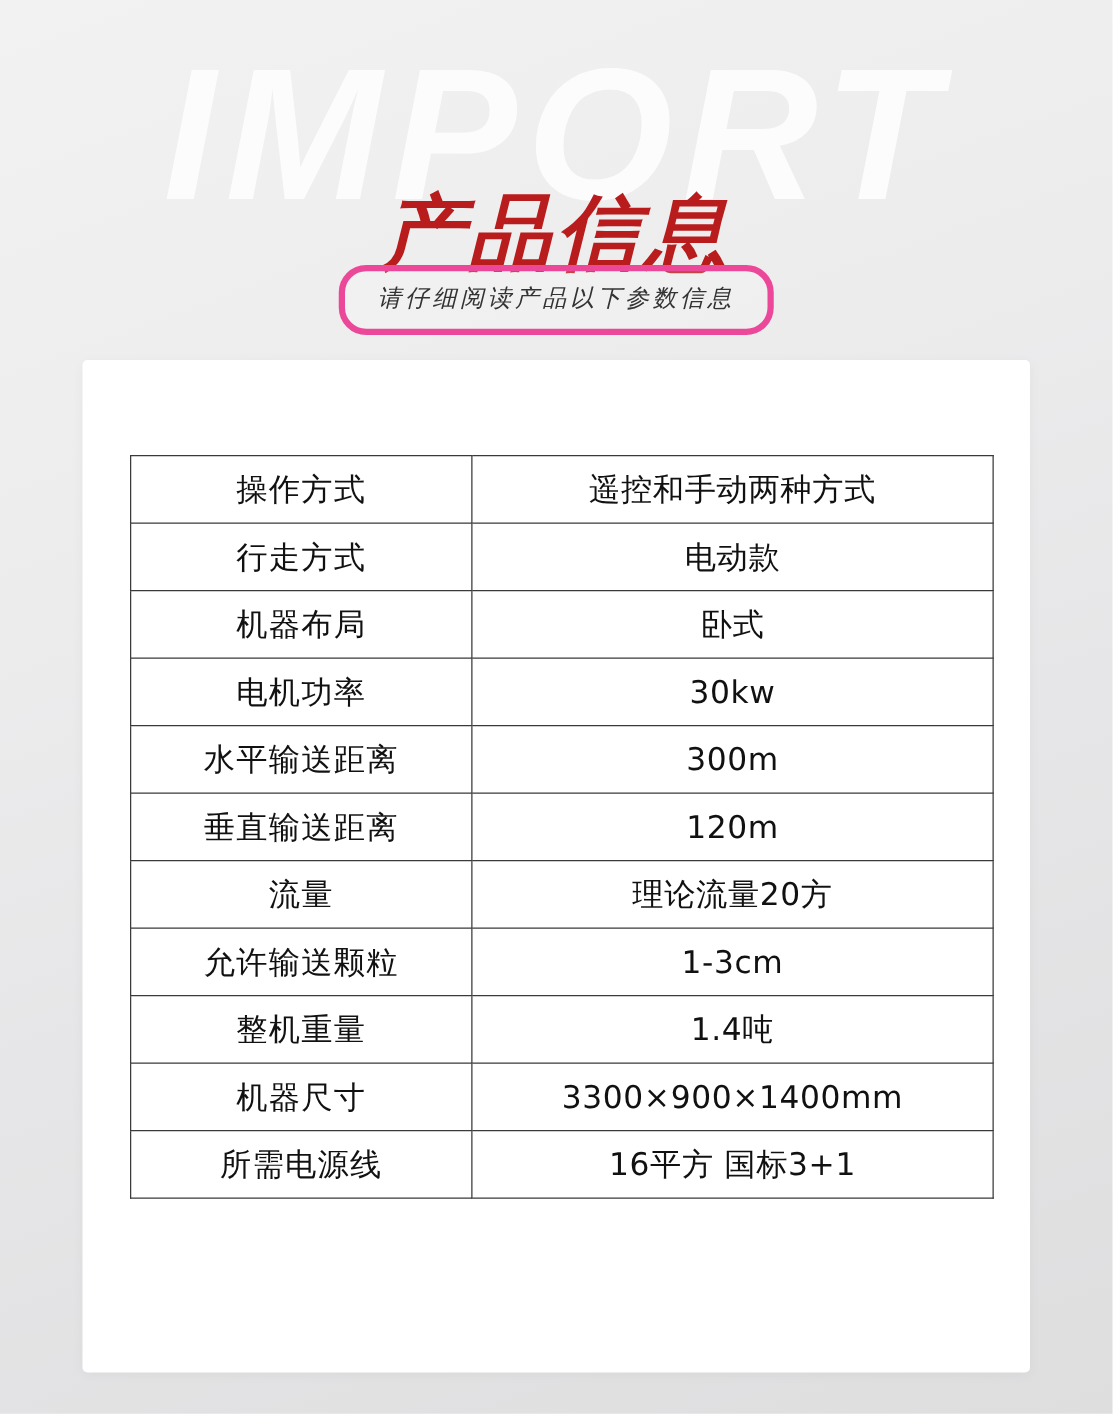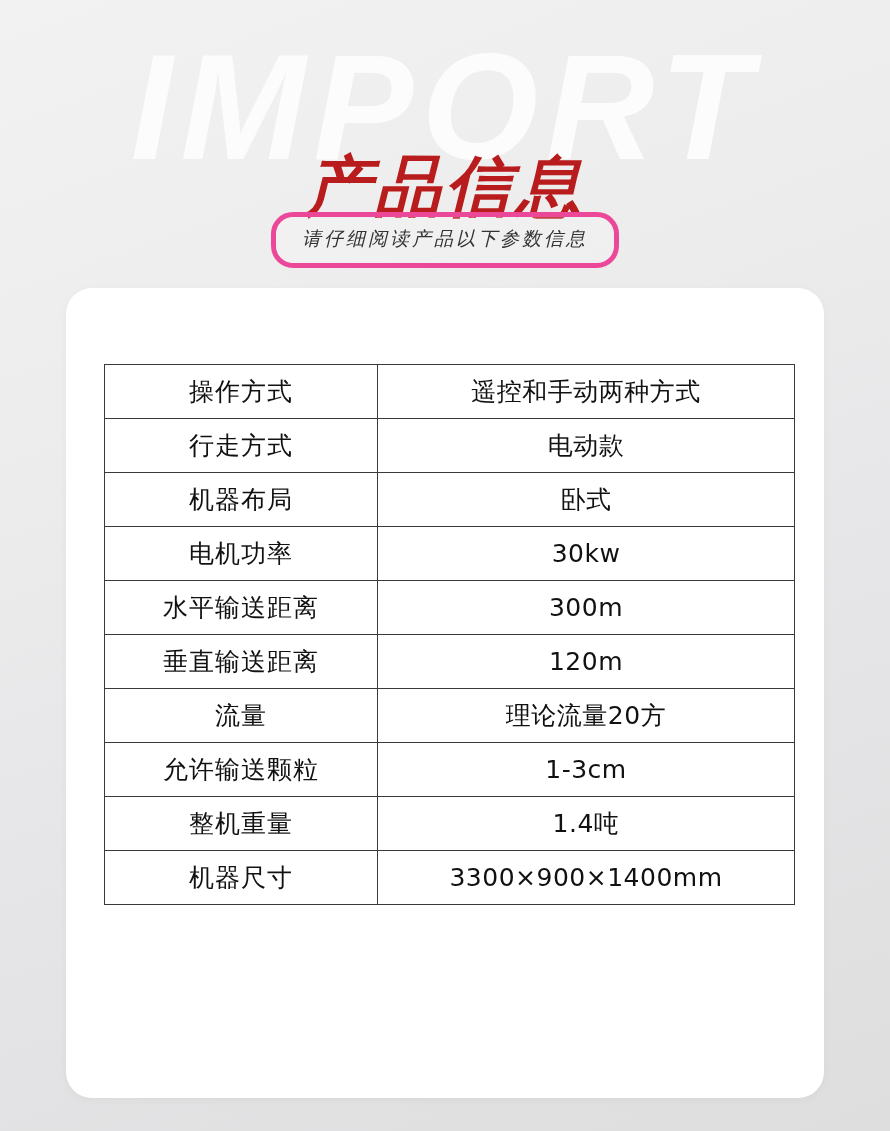--- a/index.html
+++ b/index.html
@@ -69,21 +69,21 @@
   }
 
   
   .card {
     position: absolute;
     top: 288px;
     left: 66px;
     width: 758px;
     height: 810px;
     background: #ffffff;
-    border-radius: 26px;
+    border-radius: 4px;
     box-shadow: 0 2px 10px rgba(0,0,0,0.04);
   }
 
   .spec-table {
     position: absolute;
     top: 76px;
     left: 38px;
     width: 684px;
     border-collapse: collapse;
     table-layout: fixed;
@@ -154,15 +154,19 @@
           <td class="value">1-3cm</td>
         </tr>
         <tr>
           <td class="label">整机重量</td>
           <td class="value">1.4吨</td>
         </tr>
         <tr>
           <td class="label">机器尺寸</td>
           <td class="value">3300×900×1400mm</td>
         </tr>
+        <tr>
+          <td class="label">所需电源线</td>
+          <td class="value">16平方 国标3+1</td>
+        </tr>
       </tbody>
   </table>
 </div>
 
 </body></html>

